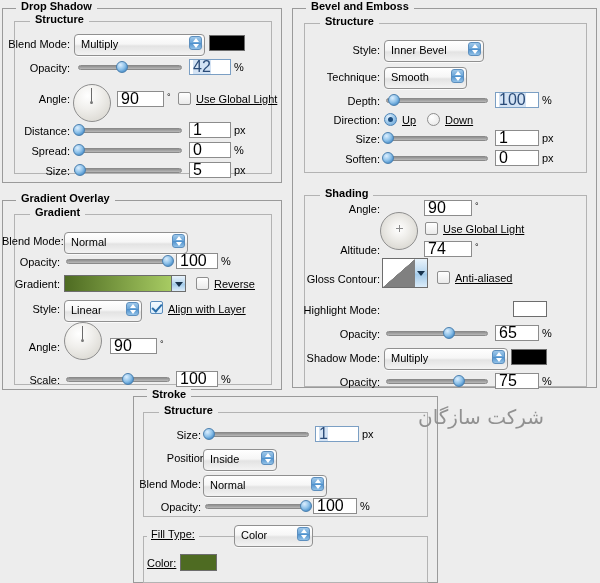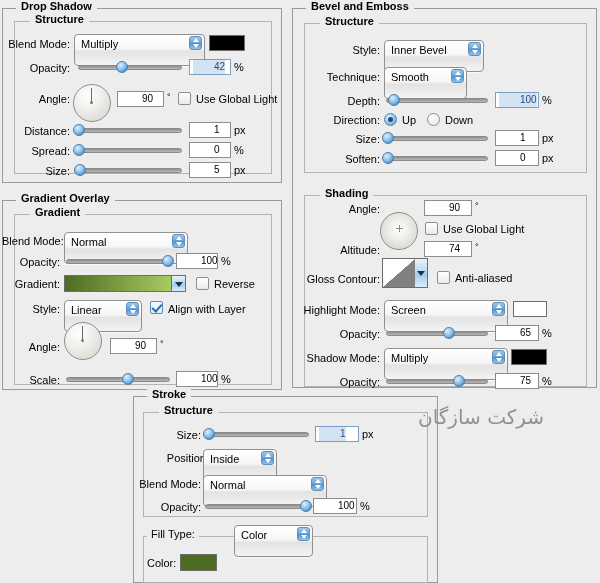--- a/index.html
+++ b/index.html
@@ -51,30 +51,30 @@
   }
   
   .lbl{
     position:absolute;
     font-size:11px;
     line-height:14px;
     text-align:right;
     white-space:nowrap;
     color:#000;
   }
-  .lbl-l{text-align:center;}
+  .lbl-l{text-align:center;text-decoration:underline;}
   .unit{
     position:absolute;
     font-size:11px;line-height:14px;
     color:#000;
   }
   
   .combo{
     position:absolute;
-    height:32px;
+    height:22px;
     border:1px solid #909090;
     border-radius:4px;
     background:linear-gradient(#ffffff 0%,#f6f6f6 45%,#e3e3e3 55%,#f3f3f3 100%);
     box-sizing:border-box;
     box-shadow:0 1px 0 rgba(255,255,255,.7);
     overflow:hidden;
     padding-left:36px;
   }
   .combo .ctext{
     position:absolute;left:6px;top:1px;
@@ -100,21 +100,21 @@
   
   .field{
     position:absolute;
     height:16px;
     border:1px solid #8c8c8c;
     background:#fff;
     box-sizing:border-box;
   }
   .field span{
     position:absolute;left:3px;top:0;
-    font-size:10px;line-height:14px;padding-left:21px;
+    font-size:16px;line-height:14px;
   }
   .field.sel{border-color:#7b9fc4;}
   .field.sel span{color:#2a4b78;background:#d4e3f4;}
   
   .slider{position:absolute;height:14px;}
   .slider .track{
     position:absolute;left:0;right:0;top:5px;height:5px;
     border-radius:3px;
     background:linear-gradient(#8f8f8f,#b9b9b9);
     border:1px solid #8a8a8a;
@@ -468,24 +468,20 @@
 
   <div class="lbl" style="left:0px;top:272px;width:88px;">Gloss Contour:</div>
   <div class="contour" style="left:90px;top:258px;">
     <div class="tri"></div>
   </div>
   <div class="contourArrow" style="left:123px;top:258px;"></div>
   <div class="cb" style="left:145px;top:271px;"></div>
   <div class="lbl lbl-l" style="left:163px;top:271px;">Anti-aliased</div>
 
   <div class="lbl" style="left:0px;top:303px;width:88px;">Highlight Mode:</div>
-  <div class="combo" style="left:92px;top:300px;width:124px;">
-    <div class="ctext">Screen</div>
-    <div class="stepper"></div>
-  </div>
   <div class="swatch" style="left:221px;top:301px;width:34px;background:#ffffff;"></div>
 
   <div class="lbl" style="left:20px;top:327px;width:68px;">Opacity:</div>
   <div class="slider" style="left:94px;top:326px;width:102px;">
     <div class="track"></div>
     <div class="thumb" style="left:62%;"></div>
   </div>
   <div class="field" style="left:203px;top:325px;width:44px;">
     <span>65</span>
   </div>

